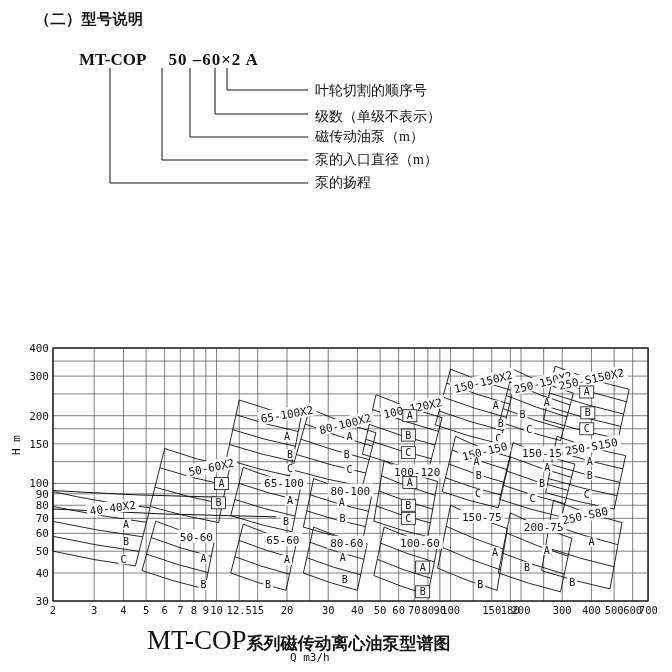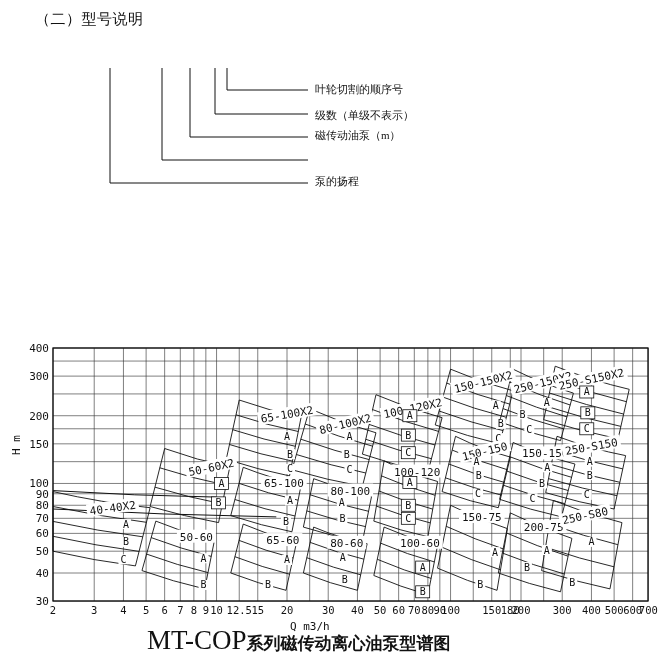--- a/index.html
+++ b/index.html
@@ -1,49 +1,53 @@
 <!DOCTYPE html>
 <html><head>
 <meta charset="utf-8">
 <style>
   html,body{margin:0;padding:0;background:#ffffff;}
   #page{position:relative;width:672px;height:672px;background:#fff;overflow:hidden;
         font-family:"Liberation Serif","DejaVu Serif",serif;color:#111;}
-  .heading{position:absolute;font-size:15px;font-weight:normal;letter-spacing:.5px;white-space:nowrap;text-align:right;}
+  .heading{position:absolute;font-size:15px;font-weight:bold;letter-spacing:.5px;white-space:nowrap;text-align:right;}
   .model-line{position:absolute;top:50px;left:79px;font-size:17px;font-weight:bold;white-space:nowrap;}
   .model-code{margin-left:22px;letter-spacing:1px;font-weight:bold;}
-  .callout{position:absolute;left:315px;font-size:11px;white-space:nowrap;}
+  .callout{position:absolute;left:315px;font-size:14px;white-space:nowrap;}
   svg{position:absolute;left:0;top:0;}
   .axis-label{position:absolute;font-family:"DejaVu Sans Mono",monospace;font-size:11px;white-space:nowrap;}
   #ylab{transform:rotate(-90deg);transform-origin:left top;}
   .caption{position:absolute;top:625px;left:147px;white-space:nowrap;}
   .caption .big{font-size:27px;font-family:"Liberation Serif",serif;}
   .caption .zh{font-size:17px;font-weight:bold;}
 </style>
 </head>
 <body>
 
 <div id="page">
 
   <div class="heading" style="top:10px;left:35px">（二）型号说明</div>
 
+  <div class="model-line">
+    <span>MT-COP</span><span class="model-code">50 –60×2 A</span>
+  </div>
 
   <svg id="callout-svg" width="672" height="230" viewBox="0 0 672 230">
     <g stroke="#111" stroke-width="1" fill="none">
       <polyline points="110,68 110,183 308,183"></polyline>
       <polyline points="162,68 162,160 308,160"></polyline>
       <polyline points="190,68 190,137 308,137"></polyline>
       <polyline points="215,68 215,114 308,114"></polyline>
       <polyline points="227,68 227,90 308,90"></polyline>
     </g>
   </svg>
 
   <div class="callout" style="top:82px">叶轮切割的顺序号</div>
   <div class="callout" style="top:108px">级数（单级不表示）</div>
   <div class="callout" style="top:128px">磁传动油泵（m）</div>
+  <div class="callout" style="top:151px">泵的入口直径（m）</div>
   <div class="callout" style="top:174px">泵的扬程</div>
 
 
   <svg id="chart-svg" width="672" height="672" viewBox="0 0 672 672">
       <g stroke="#3a3a3a" stroke-width="0.65" fill="none">
         <line x1="53" y1="348" x2="53" y2="601"></line>
         <line x1="94.2053546190294" y1="348" x2="94.2053546190294" y2="601"></line>
         <line x1="123.4410189853716" y1="348" x2="123.4410189853716" y2="601"></line>
         <line x1="146.11796202925683" y1="348" x2="146.11796202925683" y2="601"></line>
         <line x1="164.646373604401" y1="348" x2="164.646373604401" y2="601"></line>
@@ -612,18 +616,18 @@
         <text x="521" y="614" text-anchor="middle" font-family="DejaVu Sans Mono,monospace" font-size="10.5" fill="#111">200</text>
         <text x="562.2053546190294" y="614" text-anchor="middle" font-family="DejaVu Sans Mono,monospace" font-size="10.5" fill="#111">300</text>
         <text x="591.4410189853716" y="614" text-anchor="middle" font-family="DejaVu Sans Mono,monospace" font-size="10.5" fill="#111">400</text>
         <text x="614.1179620292568" y="614" text-anchor="middle" font-family="DejaVu Sans Mono,monospace" font-size="10.5" fill="#111">500</text>
         <text x="632.646373604401" y="614" text-anchor="middle" font-family="DejaVu Sans Mono,monospace" font-size="10.5" fill="#111">600</text>
         <text x="648.3119223779645" y="614" text-anchor="middle" font-family="DejaVu Sans Mono,monospace" font-size="10.5" fill="#111">700</text>
       </g>
     </svg>
 
   <div class="axis-label" id="ylab" style="left:10px;top:455px">H m</div>
-  <div class="axis-label" style="left:290px;top:620px">Q m3/h</div>
+  <div class="axis-label" style="left:290px;top:651px">Q m3/h</div>
 
   <div class="caption">
     <span class="big">MT-COP</span><span class="zh">系列磁传动离心油泵型谱图</span>
   </div>
 </div>
 
 </body></html>

